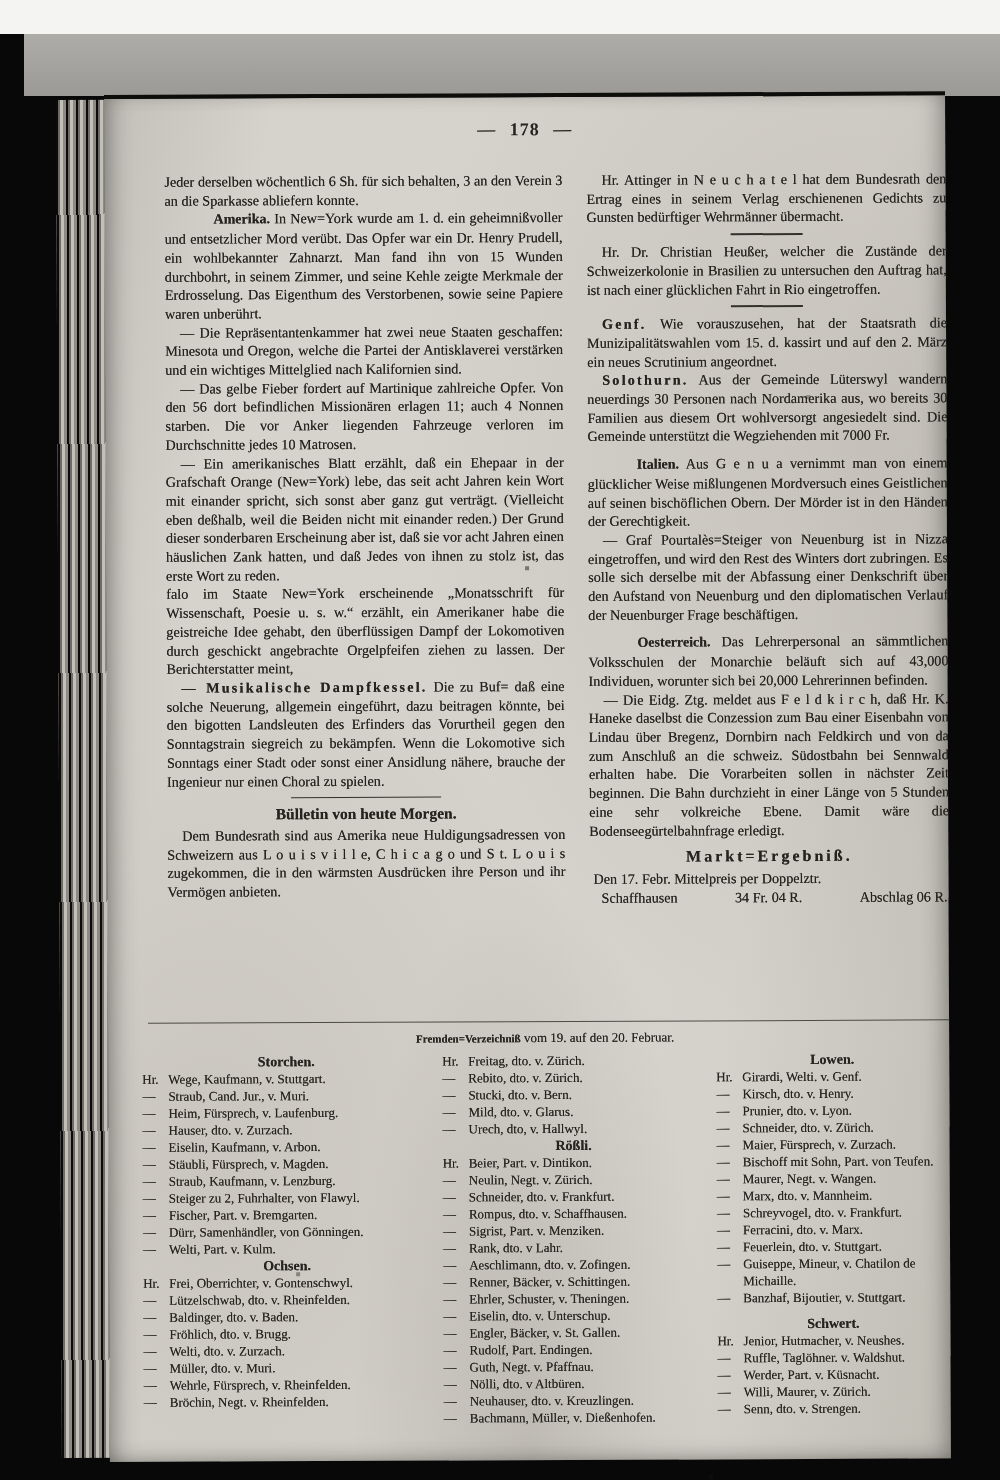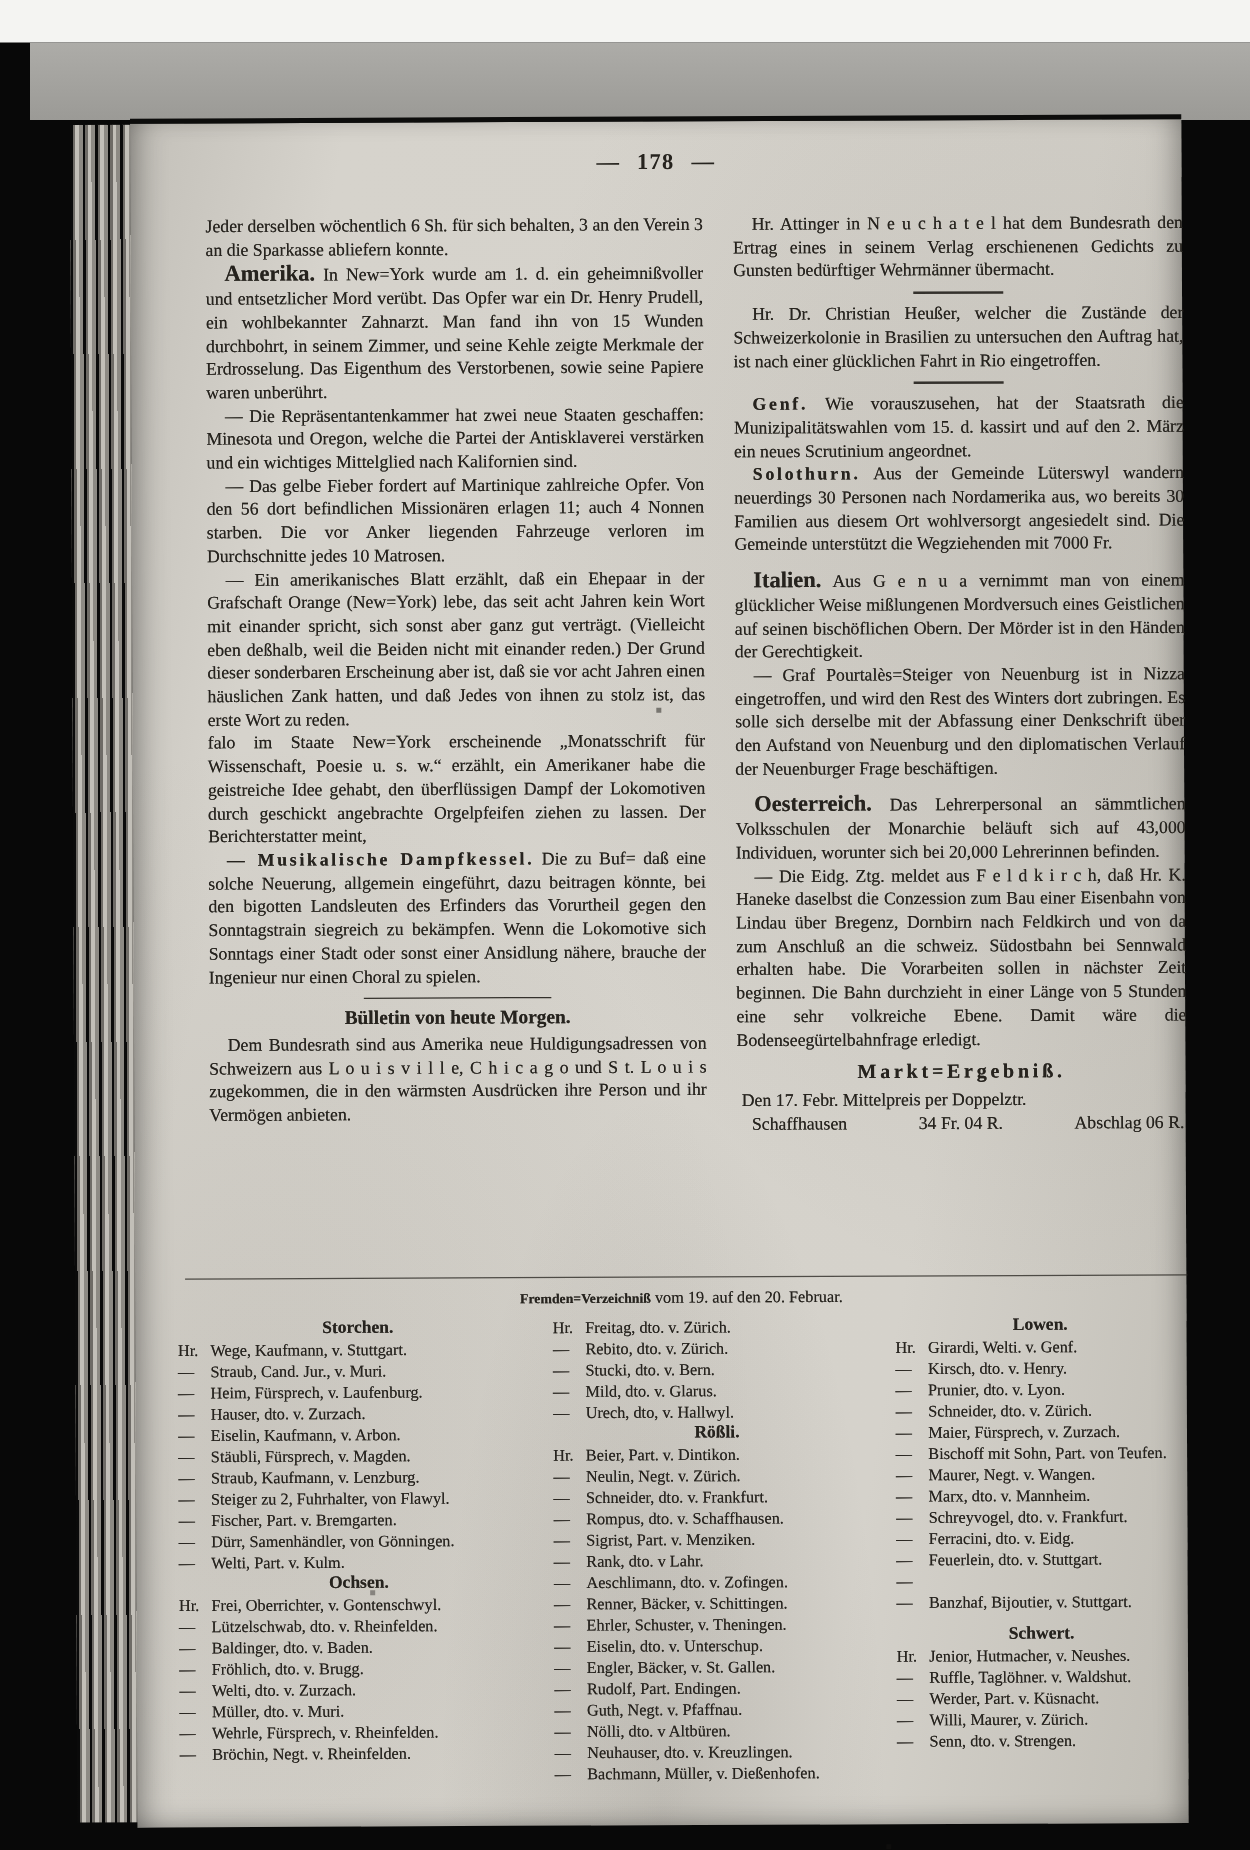--- a/index.html
+++ b/index.html
@@ -36,21 +36,21 @@
   .col{position:absolute;font-size:14.2px;line-height:18.7px;text-align:justify;
     text-shadow:0 0 .5px rgba(35,32,27,.75);}
   .col-left{left:60px;top:74px;width:398px;}
   .col-right{left:482px;top:74px;width:360px;}
   .para{margin:0;text-indent:15px;}
   .p-noindent{text-indent:0;}
   .p-head{text-align:center;text-indent:0;font-weight:700;font-size:15.5px;margin:3px 0 2px;}
   .gap-top{margin-top:9px;}
   .para.rule{width:72px;height:0;border-top:2px solid #34312c;margin:7px auto;text-indent:0;}
   .para.rule-wide{width:150px;border-top-width:1.5px;}
-  .lead-bold{font-weight:700;font-size:18px;}
+  .lead-bold{font-weight:700;font-size:14px;margin-left:34px;}
   .lead-spaced{font-weight:700;letter-spacing:2.2px;}
   
   .market-title{font-weight:700;letter-spacing:3px;text-align:center;font-size:16px;margin:8px 0 3px;text-indent:0;}
   .market-date{text-indent:4px;}
   .market-row{display:flex;justify-content:space-between;padding:0 2px 0 12px;}
   
   .full-rule{position:absolute;left:40px;top:924px;width:802px;height:0;
     border-top:1px solid rgba(45,42,37,.8);}
   .fremden{position:absolute;left:34px;top:932px;width:806px;font-size:13px;line-height:17px;
     text-shadow:0 0 .5px rgba(35,32,27,.7);}
@@ -334,28 +334,29 @@
           <div class="frow">
             <span class="fpfx">—</span>
             <span class="ftxt">Marx, dto. v. Mannheim.</span>
           </div>
           <div class="frow">
             <span class="fpfx">—</span>
             <span class="ftxt">Schreyvogel, dto. v. Frankfurt.</span>
           </div>
           <div class="frow">
             <span class="fpfx">—</span>
-            <span class="ftxt">Ferracini, dto. v. Eidg.</span>
+            <span class="ftxt">Ferracini, dto. v. Marx.</span>
           </div>
           <div class="frow">
             <span class="fpfx">—</span>
             <span class="ftxt">Feuerlein, dto. v. Stuttgart.</span>
           </div>
           <div class="frow">
             <span class="fpfx">—</span>
+            <span class="ftxt">Guiseppe, Mineur, v. Chatilon de Michaille.</span>
           </div>
           <div class="frow">
             <span class="fpfx">—</span>
             <span class="ftxt">Banzhaf, Bijoutier, v. Stuttgart.</span>
           </div>
           <div class="frow is-head gap-top">
             <span class="fhead">Schwert.</span>
           </div>
           <div class="frow">
             <span class="fpfx">Hr.</span>

